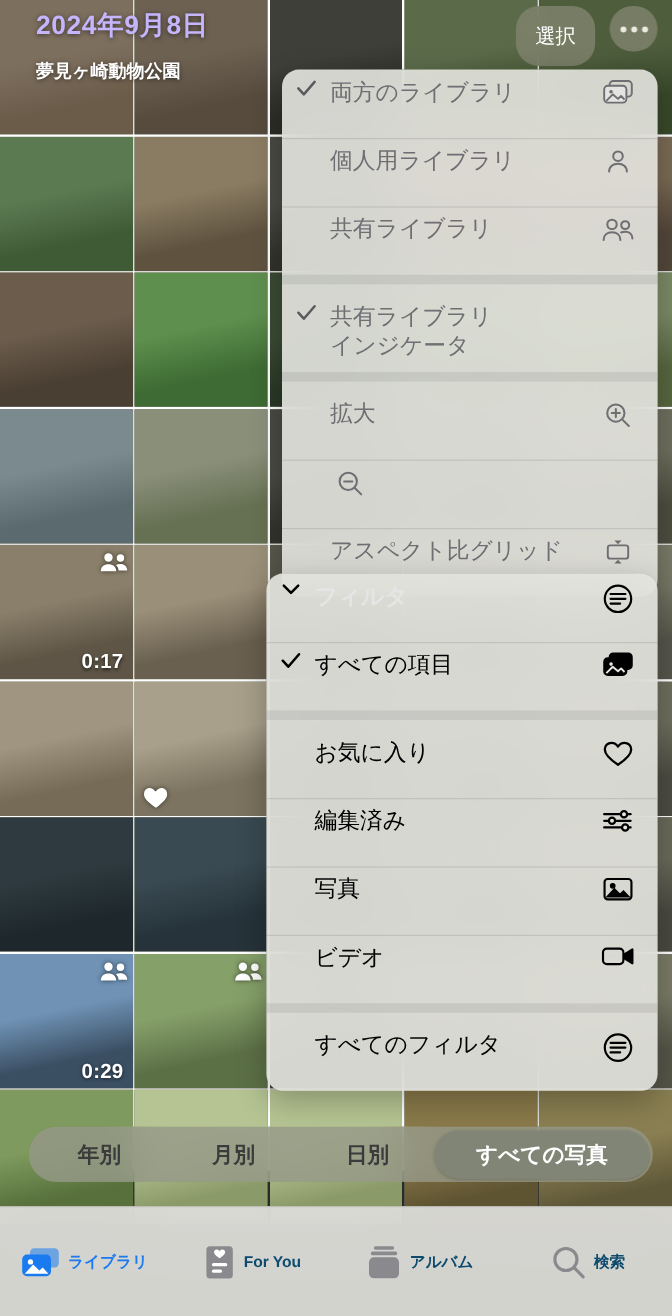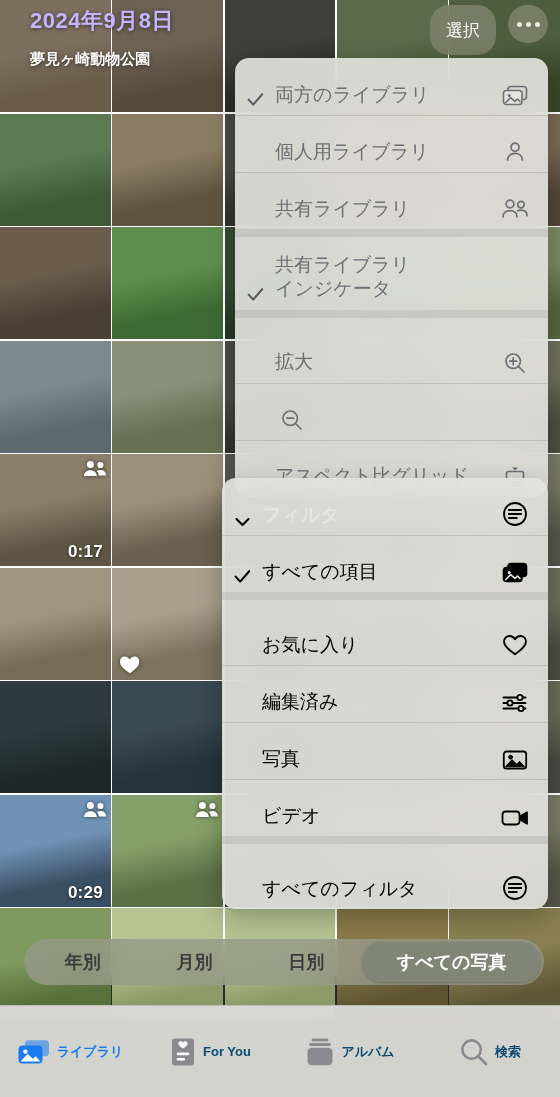--- a/index.html
+++ b/index.html
@@ -83,21 +83,21 @@
     overflow: hidden;
     background: rgba(229,229,225,.90);
     backdrop-filter: blur(24px) saturate(160%);
     box-shadow: 0 8px 26px rgba(0,0,0,.26);
   }
   #menu-library { left: 235px; top: 58px; width: 313px; }
   #menu-filter  { left: 222px; top: 478px; width: 326px; }
 
   .mitem {
     position: relative;
-    display: flex; align-items: flex-end;
+    display: flex; align-items: flex-start;
     min-height: 57px;
     padding: 8px 16px 8px 0;
   }
   .mitem + .mitem::before {
     content: ""; position: absolute; left: 0; right: 0; top: 0;
     height: 1px; background: rgba(60,60,67,.14);
   }
   .mitem.sep-gap { margin-top: 8px; }
   .mitem.sep-gap::before { display: none; }
   .group-gap {

